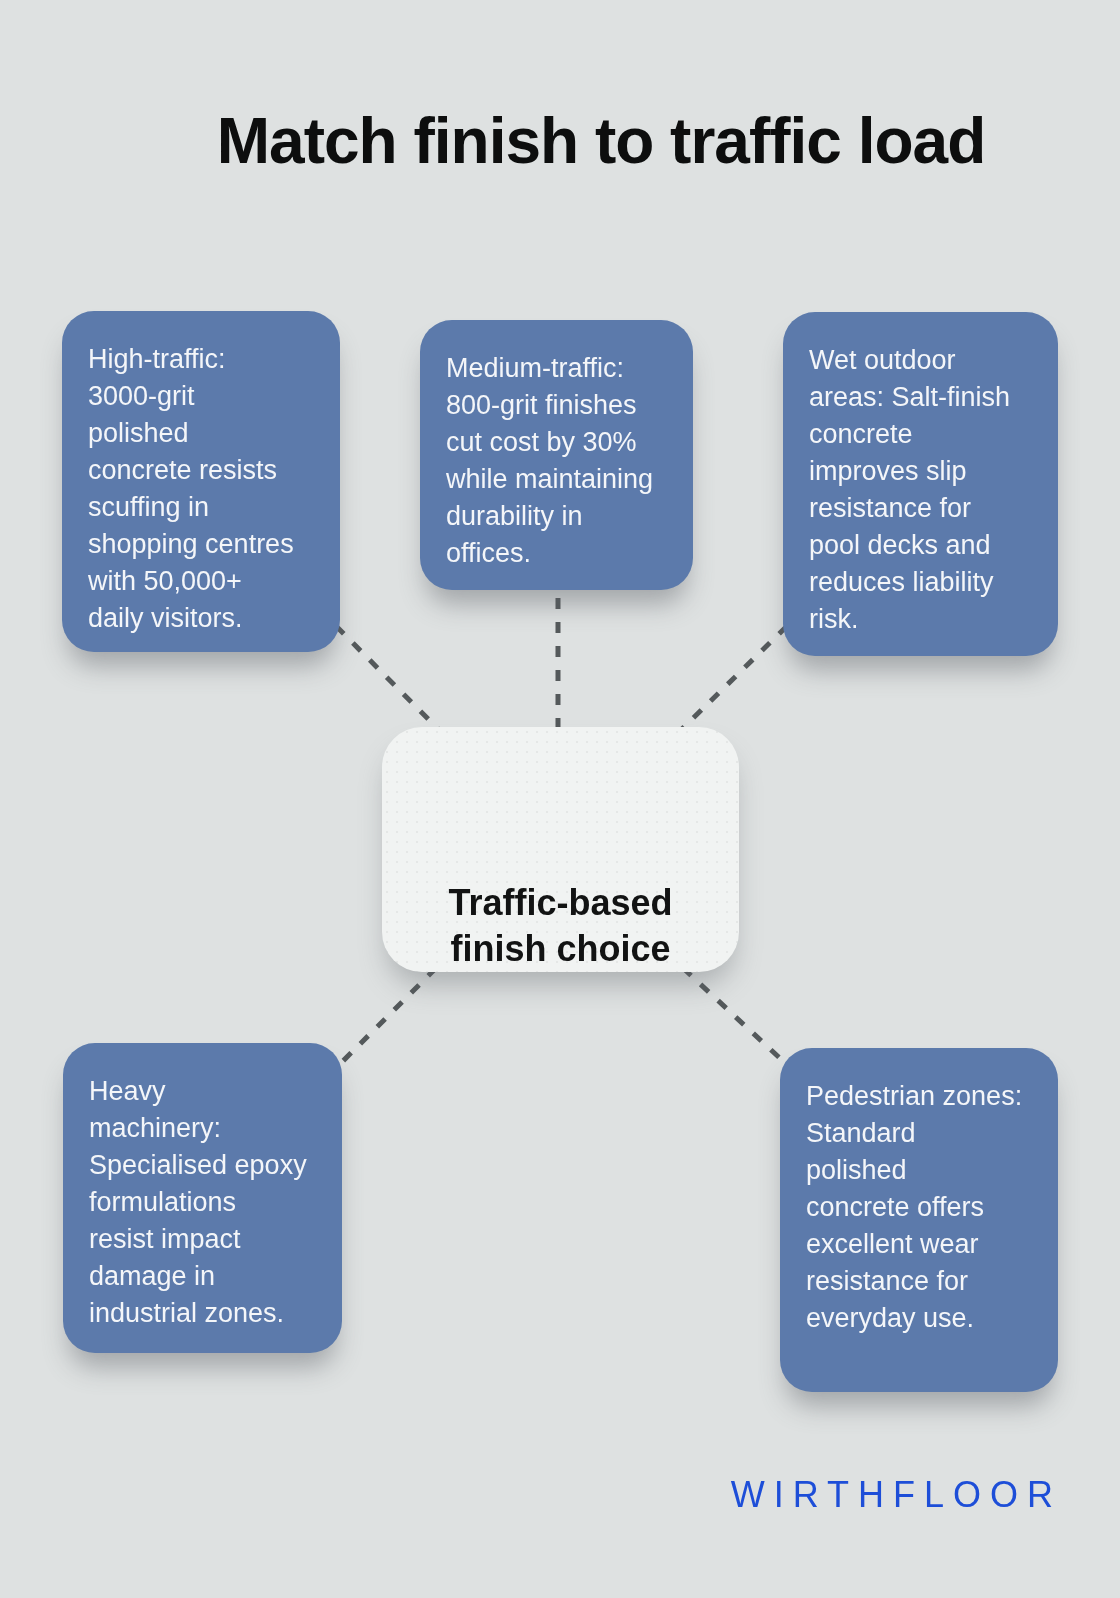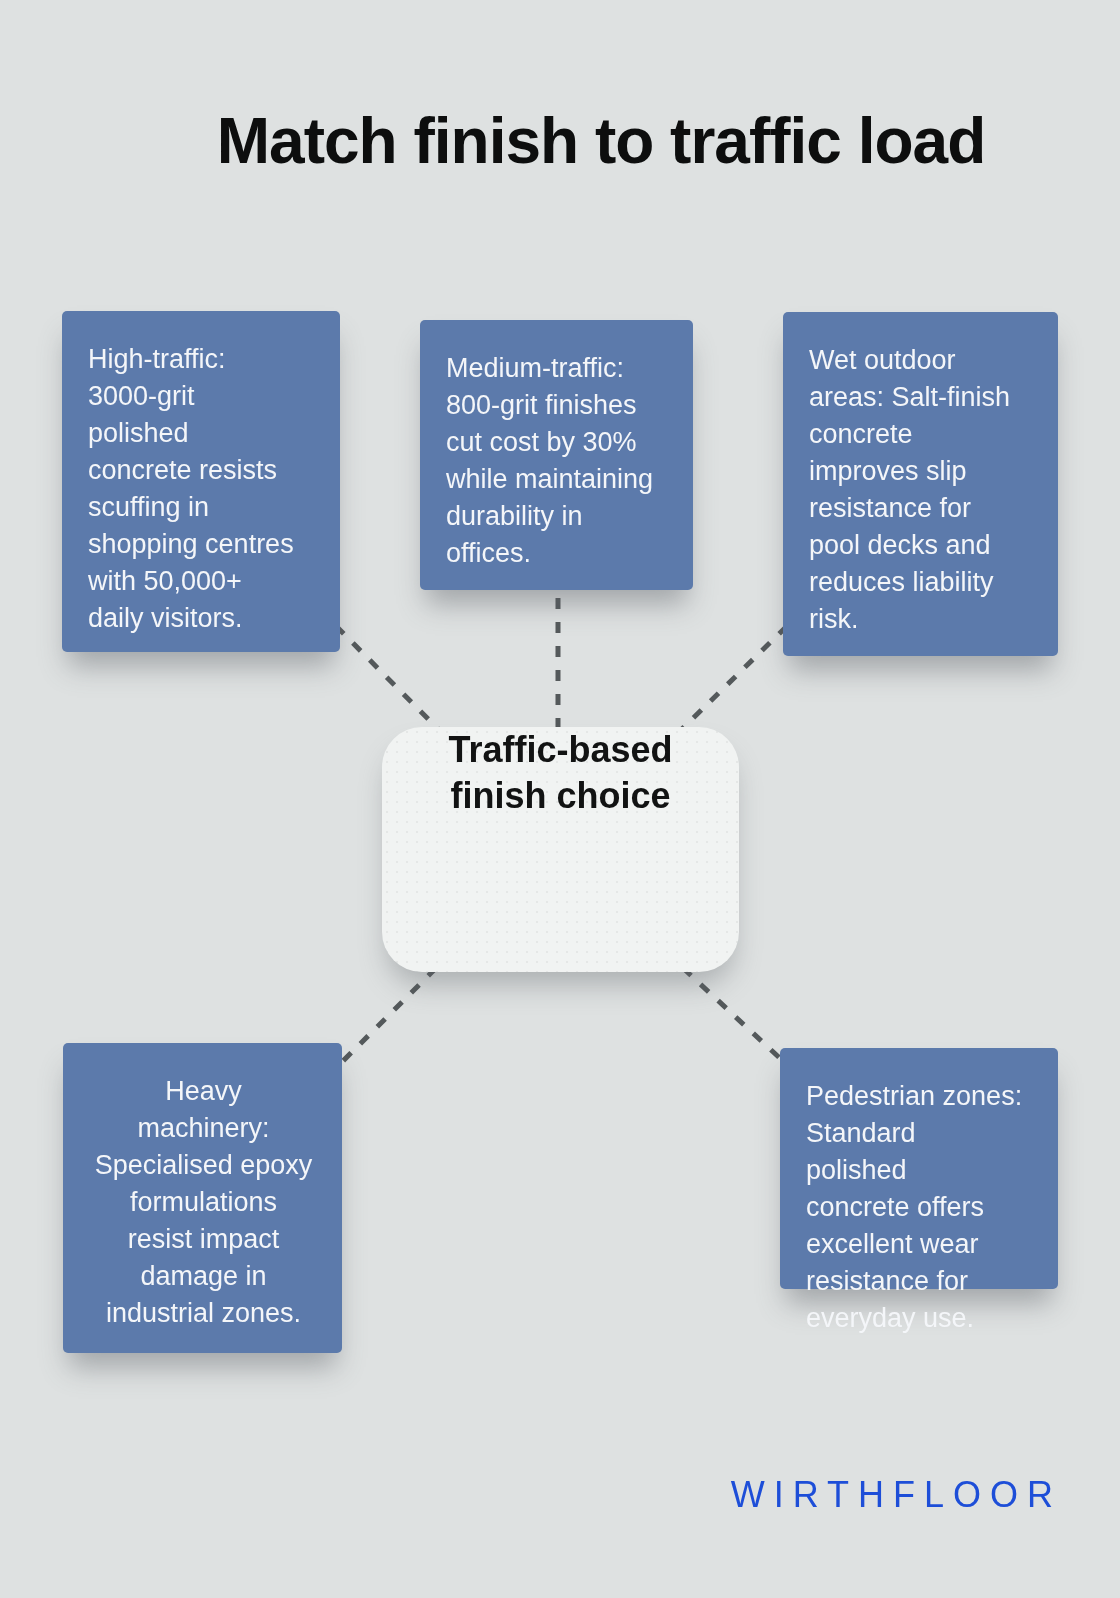--- a/index.html
+++ b/index.html
@@ -35,57 +35,57 @@
     pointer-events: none;
   }
   .connector-svg line {
     stroke: #54595b;
     stroke-width: 5;
     stroke-dasharray: 11 13;
   }
   .node {
     position: absolute;
     z-index: 2;
-    border-radius: 5px;
+    border-radius: 32px;
     box-sizing: border-box;
   }
   .node.blue {
     background: #5c7aab;
     box-shadow: 0 20px 26px -6px rgba(90, 96, 102, 0.45);
     padding: 30px 24px 24px 26px;
   }
   .node-text {
     color: #f4f6f9;
     font-size: 27px;
     line-height: 37px;
     white-space: pre-line;
   }
   .node.center {
     background: #f1f3f2;
     background-image: radial-gradient(rgba(0,0,0,0.05) 1px, transparent 1px);
     background-size: 10px 10px;
     border-radius: 40px;
     box-shadow: 0 18px 28px -6px rgba(95, 101, 106, 0.4);
     display: flex;
-    align-items: flex-start;
+    align-items: flex-end;
     justify-content: center;
     text-align: center;
   }
   .center-label {
     font-size: 36px;
     line-height: 46px;
     font-weight: 800;
     color: #121313;
     white-space: pre-line;
   }
   .n0 { left: 62px;  top: 311px;  width: 278px; height: 341px; }
   .n1 { left: 420px; top: 312px;  width: 273px; height: 270px; margin-top: 8px; }
   .n2 { left: 783px; top: 312px;  width: 275px; height: 344px; }
-  .n3 { left: 63px;  top: 1043px; width: 279px; height: 310px; text-align: center; }
-  .n4 { left: 780px; top: 1048px; width: 278px; height: 241px; }
+  .n3 { left: 63px;  top: 1043px; width: 279px; height: 310px; }
+  .n4 { left: 780px; top: 1048px; width: 278px; height: 344px; }
   .center { left: 382px; top: 727px; width: 357px; height: 245px; }
   .brand-logo {
     position: absolute;
     top: 1474px;
     right: 58px;
     font-family: Liberation Sans, sans-serif;
     font-weight: 200;
     font-size: 36px;
     letter-spacing: 9px;
     color: #1d4ed8;

